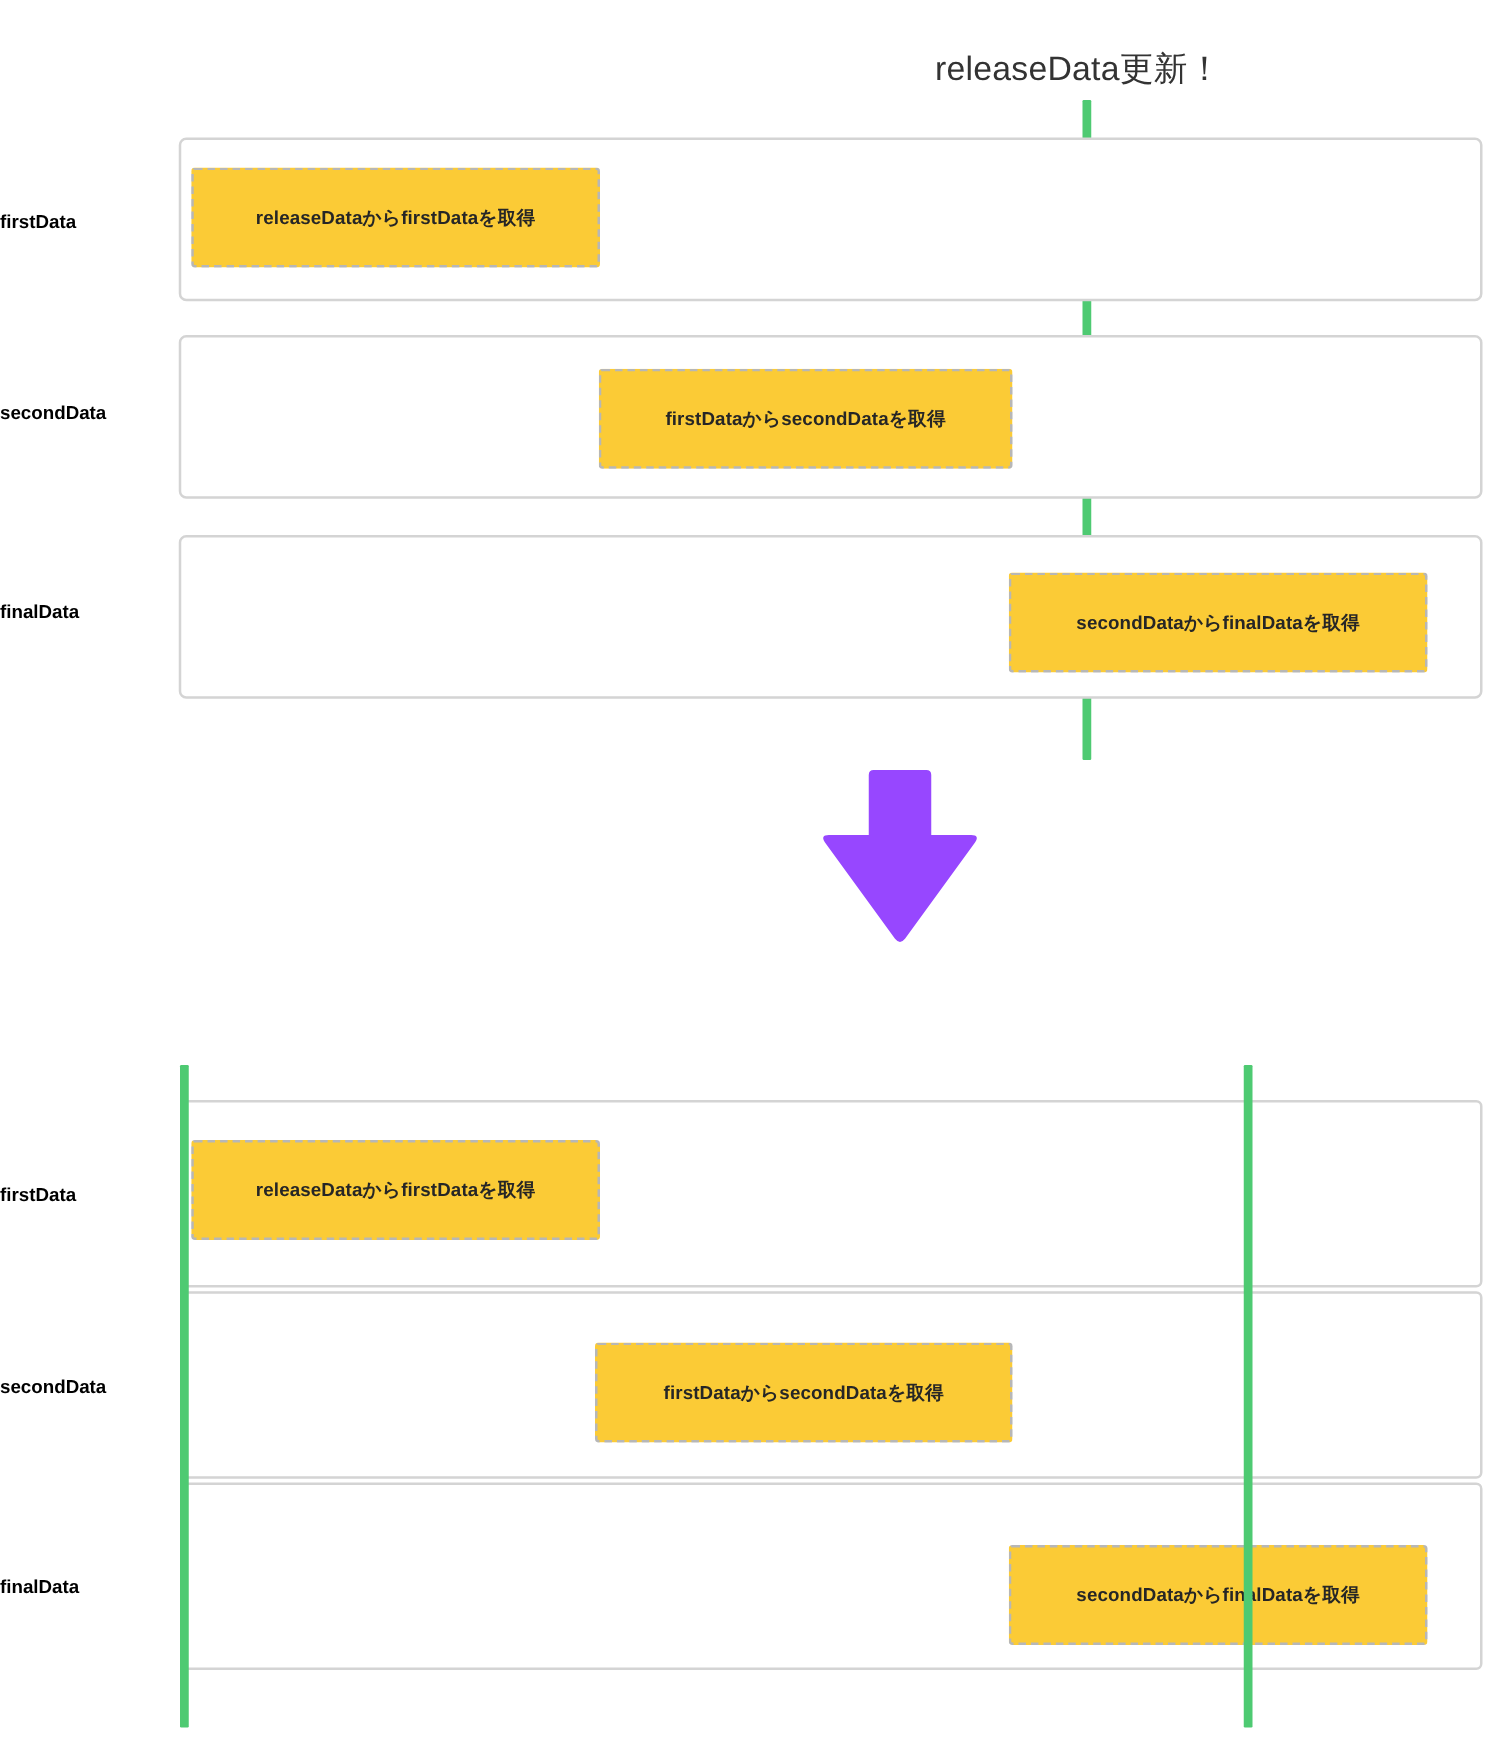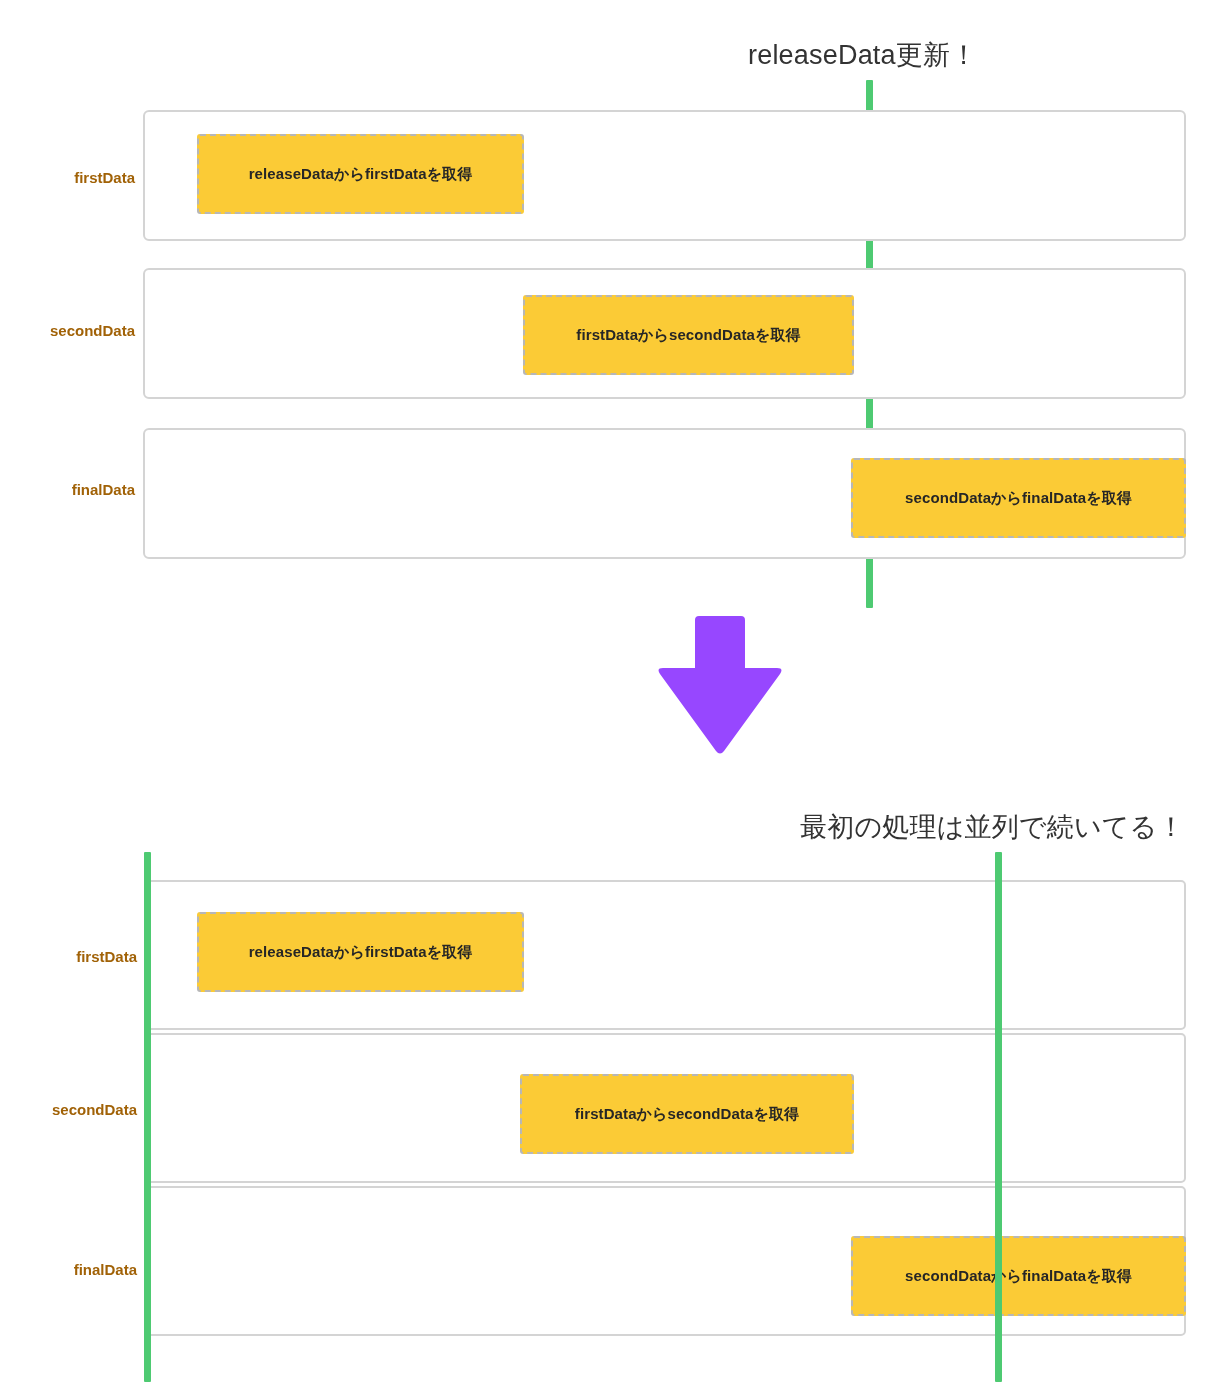--- a/index.html
+++ b/index.html
@@ -36,22 +36,21 @@
   }
   #heading-top      { left: 748px; top: 42px; }
   #heading-bottom-left  { left: 110px; top: 814px; }
   #heading-bottom-right { left: 800px; top: 814px; }
 
   
   .lane-label {
     position: absolute;
     font-size: 15px;
     font-weight: bold;
-    color: #a16207;
-    text-align: right;
+    color: #000000;
     white-space: nowrap;
     line-height: 1;
   }
 
   
   .lane {
     position: absolute;
     box-sizing: border-box;
     background: #ffffff;
     border: 2px solid #d4d4d4;
@@ -69,21 +68,20 @@
     border: 2px dashed #b7b7b7;
     border-radius: 3px;
     display: flex;
     align-items: center;
     justify-content: center;
     font-size: 15px;
     font-weight: bold;
     color: #262626;
     white-space: nowrap;
     letter-spacing: 0.1px;
-    margin-left: 44px;
   }
 
   
   .marker-line {
     position: absolute;
     width: 7px;
     background: #4ECA72;
     border-radius: 1px;
   }
 
@@ -117,21 +115,20 @@
   <div class="lane" style="left:143px; top:428px; width:1043px; height:131px;"></div>
   <div class="lane-label" style="left:0px; top:482px; width:135px;">finalData</div>
   <div class="task" style="left:807px; top:458px; width:335px; height:80px;">secondDataからfinalDataを取得</div>
 
   <div class="arrow-wrap">
     <svg width="160" height="160" viewBox="0 0 160 160">
       <path d="M 55 12 Q 55 8 59 8 L 101 8 Q 105 8 105 12 L 105 60 L 137 60 Q 144 60 140 66 L 84 143 Q 80 148 76 143 L 20 66 Q 16 60 23 60 L 55 60 Z" fill="#9747FF"></path>
     </svg>
   </div>
 
-  <div class="heading" id="heading-bottom-right">最初の処理は並列で続いてる！</div>
 
   <div class="lane tight" style="left:145px; top:880px; width:1041px; height:150px;"></div>
   <div class="lane tight" style="left:145px; top:1033px; width:1041px; height:150px;"></div>
   <div class="lane tight" style="left:145px; top:1186px; width:1041px; height:150px;"></div>
 
   <div class="lane-label" style="left:0px; top:949px; width:137px;">firstData</div>
   <div class="lane-label" style="left:0px; top:1102px; width:137px;">secondData</div>
   <div class="lane-label" style="left:0px; top:1262px; width:137px;">finalData</div>
 
   <div class="task" style="left:153px; top:912px; width:327px; height:80px;">releaseDataからfirstDataを取得</div>

